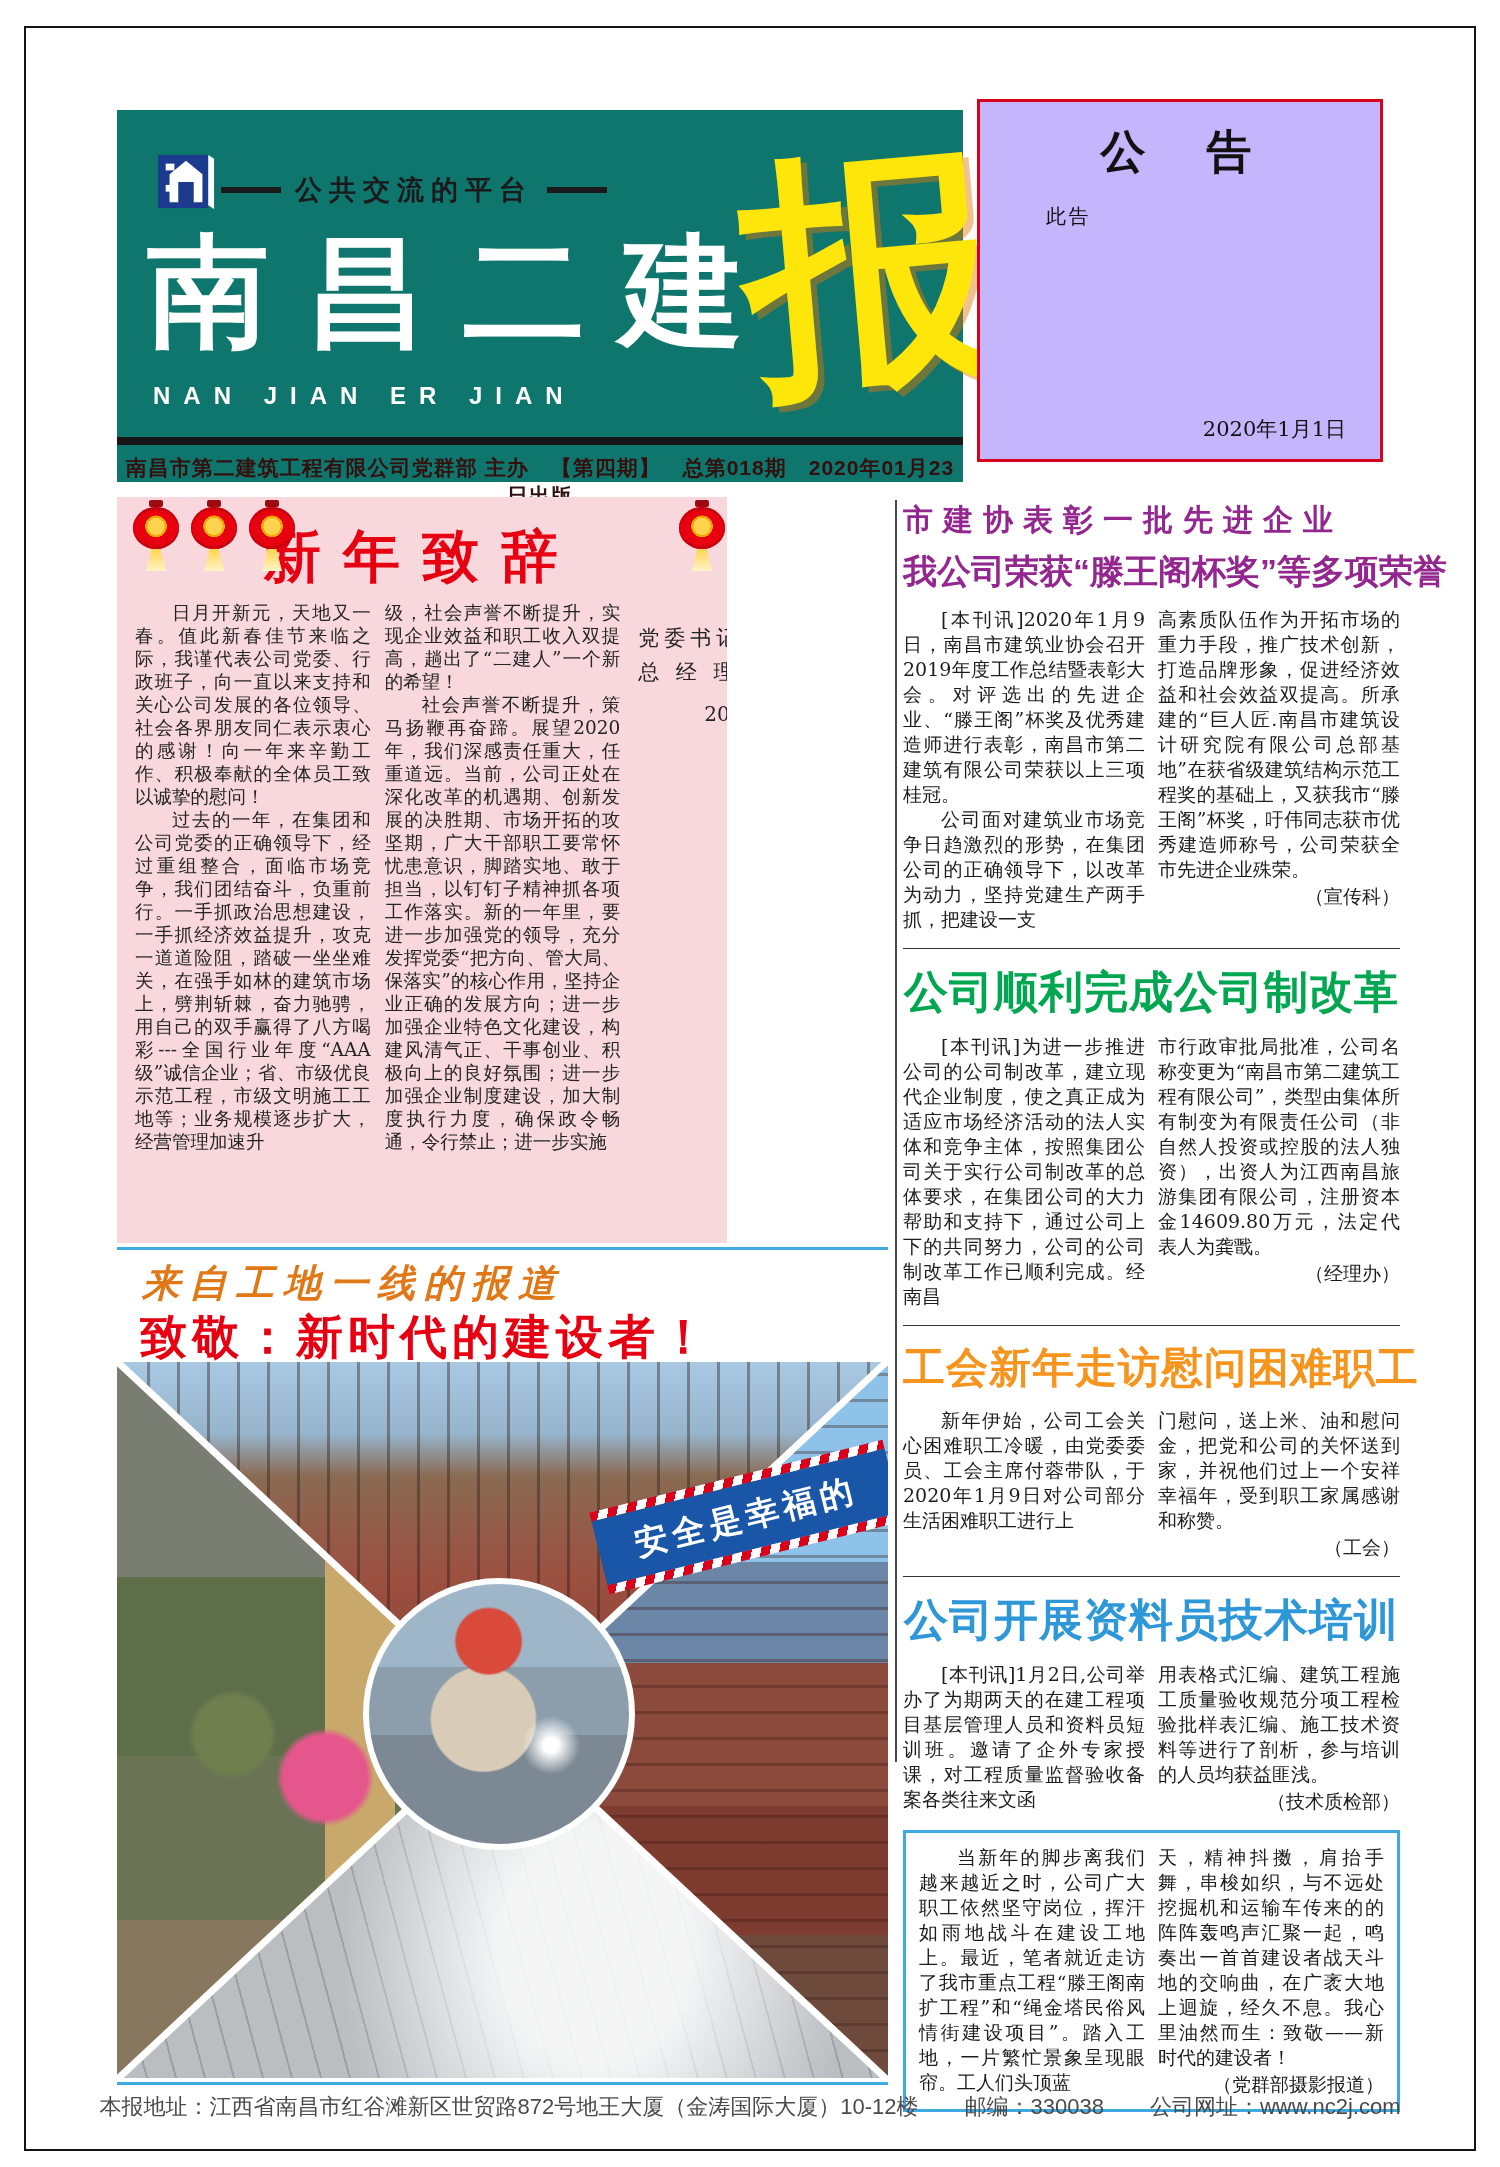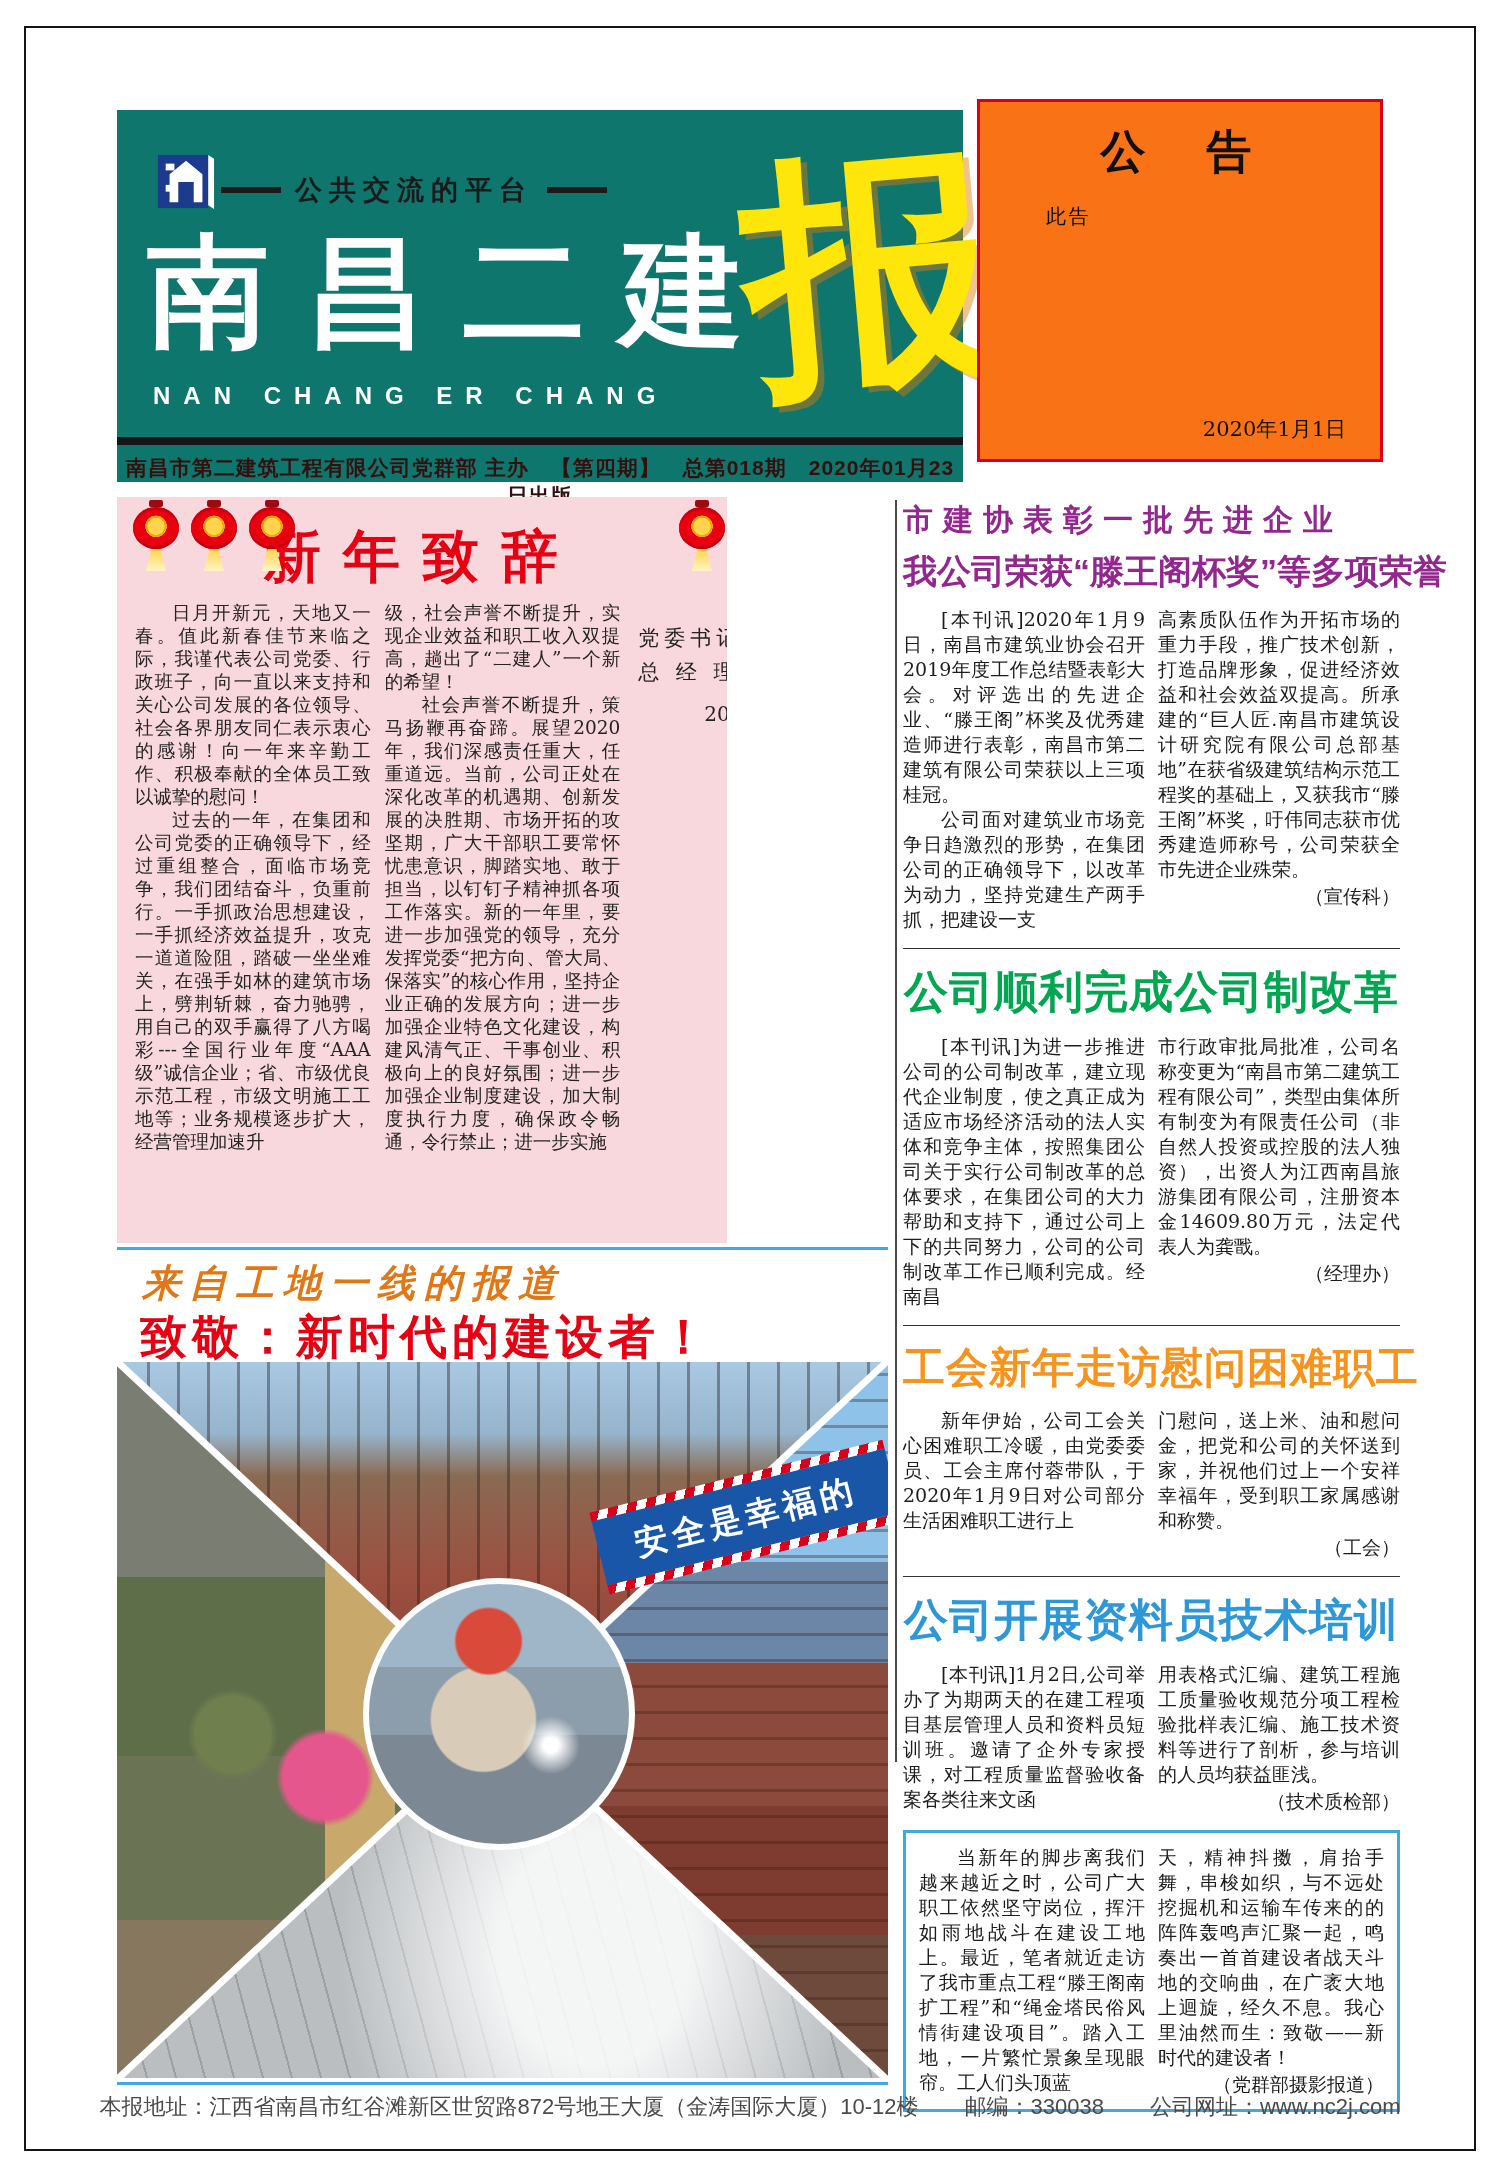--- a/index.html
+++ b/index.html
@@ -14,21 +14,21 @@
   .tagline-row { position:absolute; left:104px; top:62px; width:470px; display:flex; align-items:center; gap:14px; }
   .dash { width:60px; height:6px; background:#1a1a1a; }
   .tagline { font-size:27px; font-weight:bold; color:#1a1a1a; letter-spacing:7px; white-space:nowrap; }
   .title-cn { position:absolute; left:30px; top:118px; font-size:122px; line-height:1.05; font-weight:bold; color:#ffffff; letter-spacing:36px; white-space:nowrap; }
   .pinyin { position:absolute; left:36px; top:272px; font-size:24px; font-weight:bold; color:#ffffff; letter-spacing:13px; white-space:nowrap; }
   .bao { position:absolute; left:628px; top:34px; font-size:252px; line-height:1; font-weight:bold; color:#FFE60A; font-family:"DejaVu Serif", serif; transform:rotate(-5deg); text-shadow:6px 6px 0 rgba(225,120,0,.45); }
   .mast-bar { position:absolute; left:0; top:327px; width:100%; height:8px; background:#161616; }
   .pub-info { position:absolute; left:0; top:344px; width:100%; text-align:center; font-size:21px; font-weight:bold; color:#33100e; letter-spacing:1px; }
 
   
-  .announcement { position:absolute; left:977px; top:99px; width:406px; height:363px; border:3px solid #D9001B; background:#f97316; overflow:hidden; }
+  .announcement { position:absolute; left:977px; top:99px; width:406px; height:363px; border:3px solid #D9001B; background:#c4b5fd; overflow:hidden; }
   .ann-title { margin-top:20px; text-align:center; font-size:45px; font-weight:bold; color:#111; letter-spacing:8px; }
   .ann-body { margin:18px 26px 0 26px; font-size:20px; line-height:33px; color:#111; text-align:justify; letter-spacing:2.5px; font-family:"DejaVu Serif", serif; }
   .ann-body p { text-indent:2em; }
   .ann-date { position:absolute; right:34px; bottom:16px; font-size:21px; color:#111; font-family:"DejaVu Serif", serif; }
 
   
   .speech { position:absolute; left:117px; top:497px; width:610px; height:746px; background:#F9D8DD; overflow:hidden; }
   .speech-title { text-align:center; padding-top:22px; font-size:57px; font-weight:bold; color:#E60012; letter-spacing:22px; font-family:"DejaVu Serif", serif; }
   .lantern-group { position:absolute; top:10px; display:flex; gap:12px; }
   .lantern-group.lg-left { left:16px; }
@@ -124,21 +124,21 @@
         <rect x="9" y="12" width="9" height="7" fill="#ffffff"></rect>
         <rect x="9" y="34" width="9" height="7" fill="#ffffff"></rect>
       </svg>
     </div>
     <div class="tagline-row">
       <div class="dash"></div>
       <div class="tagline">公共交流的平台</div>
       <div class="dash"></div>
     </div>
     <div class="title-cn">南昌二建</div>
-    <div class="pinyin">NAN CHANG ER CHANG</div>
+    <div class="pinyin">NAN JIAN ER JIAN</div>
     <div class="bao">报</div>
     <div class="mast-bar"></div>
     <div class="pub-info">南昌市第二建筑工程有限公司党群部 主办　【第四期】　总第018期　2020年01月23日出版</div>
   </header>
 
   <aside class="announcement">
     <h2 class="ann-title">公　告</h2>
     <div class="ann-body paras">
         <p>此告</p>
       </div>

